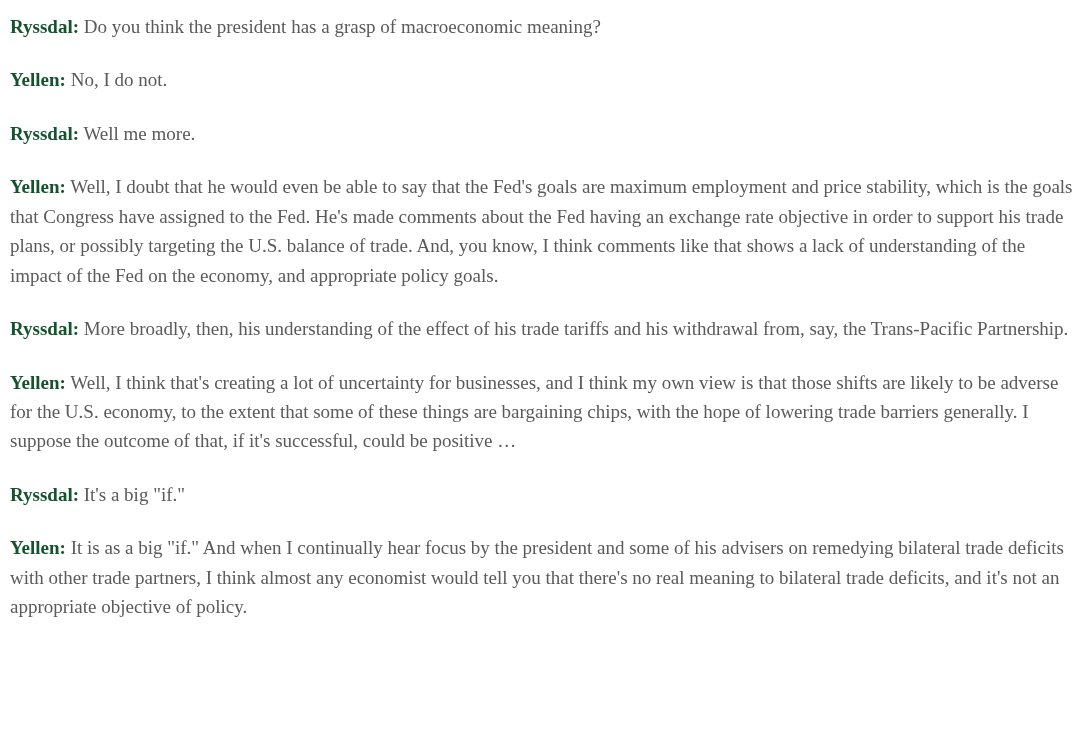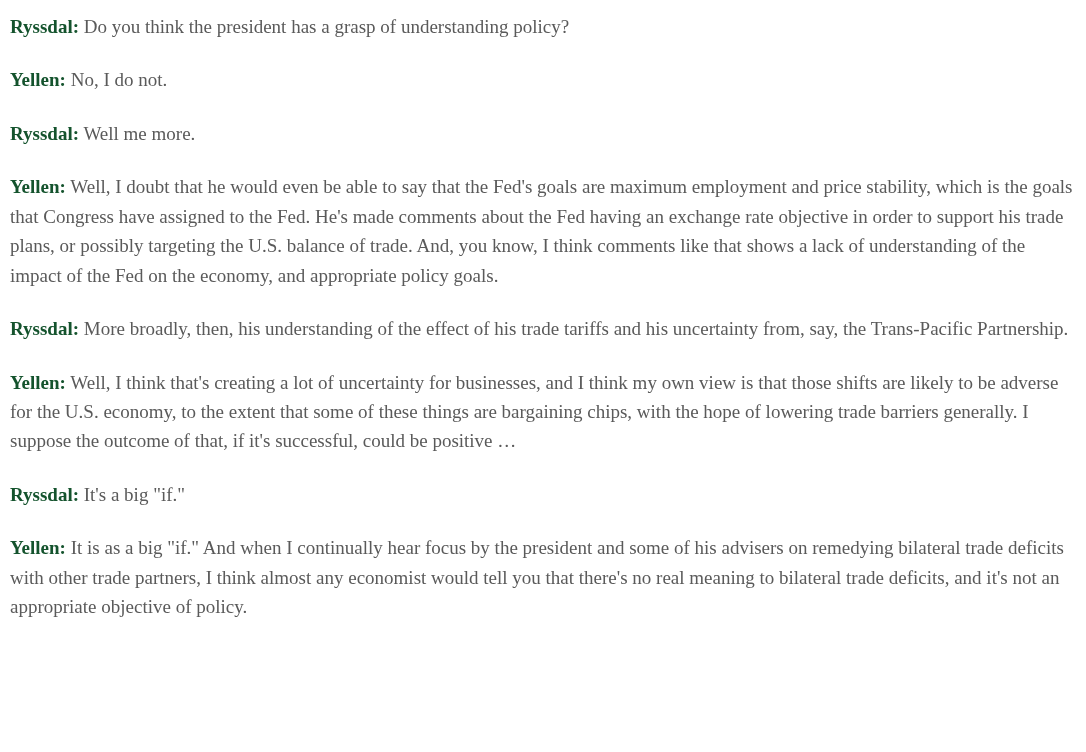--- a/index.html
+++ b/index.html
@@ -20,37 +20,37 @@
       color: #14532d;
     }
     .dialogue {
       color: #5a5a5a;
     }
   </style>
 </head>
 <body>
 
 <p class="interview-block">
-  <span class="speaker">Ryssdal:</span><span class="dialogue"> Do you think the president has a grasp of understanding policy?</span>
+  <span class="speaker">Ryssdal:</span><span class="dialogue"> Do you think the president has a grasp of macroeconomic meaning?</span>
 </p>
 
 <p class="interview-block">
   <span class="speaker">Yellen:</span><span class="dialogue"> No, I do not.</span>
 </p>
 
 <p class="interview-block">
   <span class="speaker">Ryssdal:</span><span class="dialogue"> Well me more.</span>
 </p>
 
 <p class="interview-block">
   <span class="speaker">Yellen:</span><span class="dialogue"> Well, I doubt that he would even be able to say that the Fed's goals are maximum employment and price stability, which is the goals that Congress have assigned to the Fed. He's made comments about the Fed having an exchange rate objective in order to support his trade plans, or possibly targeting the U.S. balance of trade. And, you know, I think comments like that shows a lack of understanding of the impact of the Fed on the economy, and appropriate policy goals.</span>
 </p>
 
 <p class="interview-block">
-  <span class="speaker">Ryssdal:</span><span class="dialogue"> More broadly, then, his understanding of the effect of his trade tariffs and his uncertainty from, say, the Trans-Pacific Partnership.</span>
+  <span class="speaker">Ryssdal:</span><span class="dialogue"> More broadly, then, his understanding of the effect of his trade tariffs and his withdrawal from, say, the Trans-Pacific Partnership.</span>
 </p>
 
 <p class="interview-block">
   <span class="speaker">Yellen:</span><span class="dialogue"> Well, I think that's creating a lot of uncertainty for businesses, and I think my own view is that those shifts are likely to be adverse for the U.S. economy, to the extent that some of these things are bargaining chips, with the hope of lowering trade barriers generally. I suppose the outcome of that, if it's successful, could be positive …</span>
 </p>
 
 <p class="interview-block">
   <span class="speaker">Ryssdal:</span><span class="dialogue"> It's a big "if."</span>
 </p>
 

